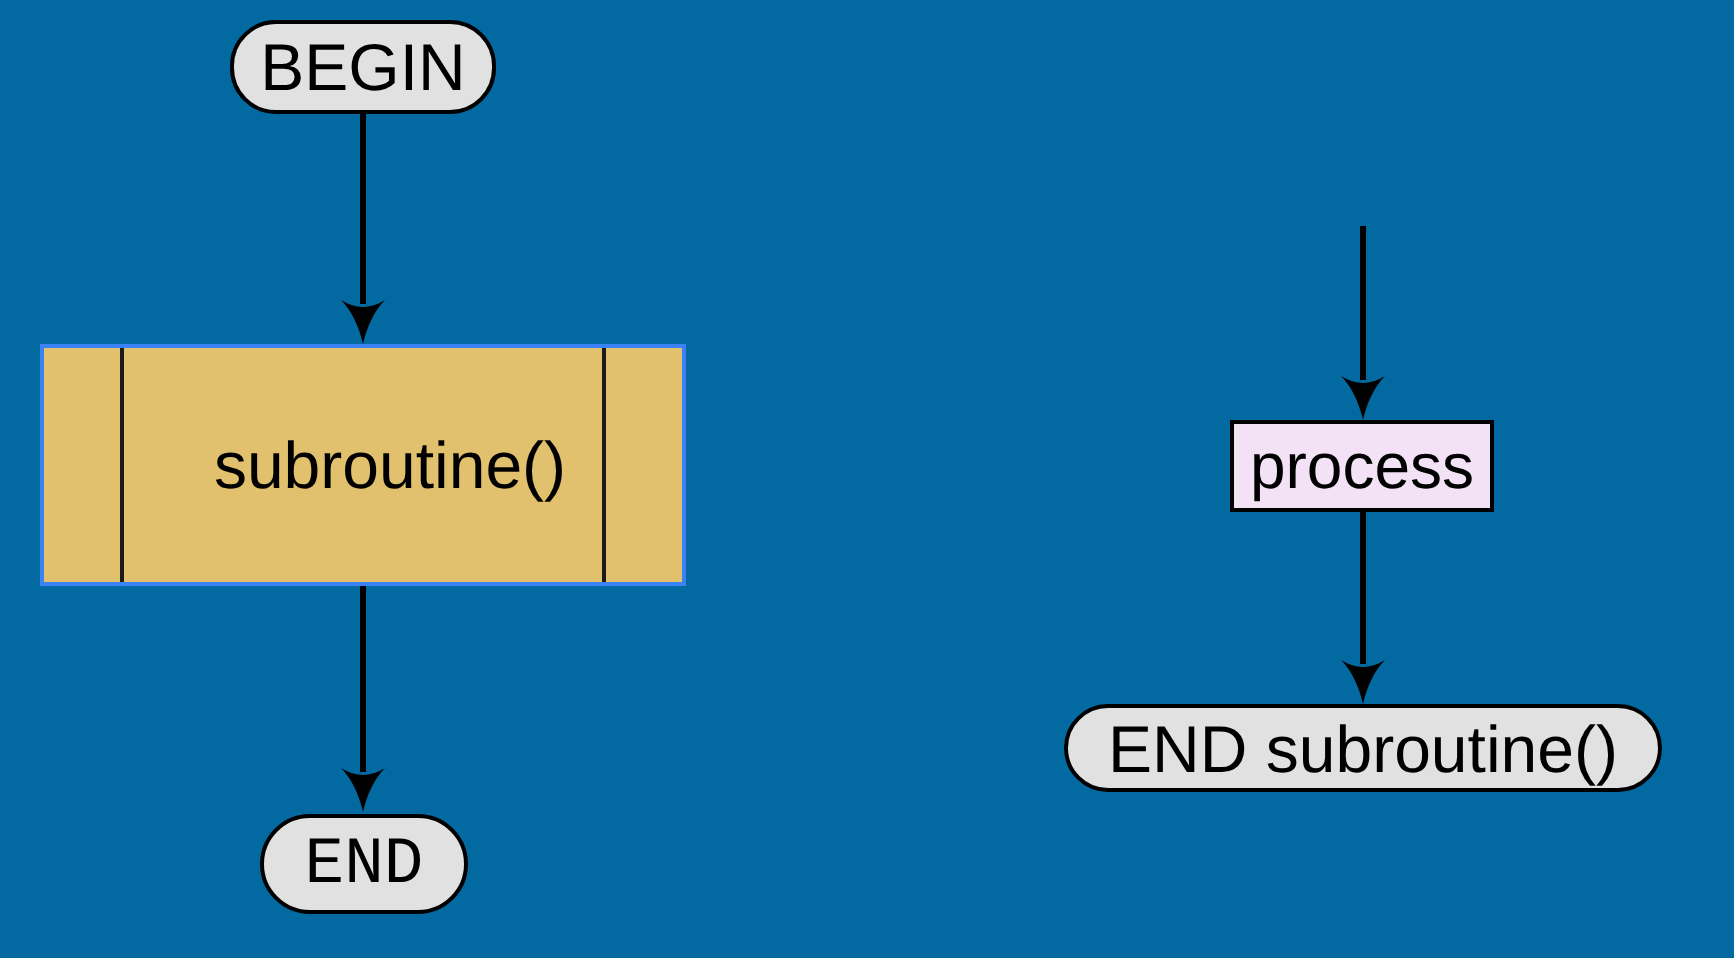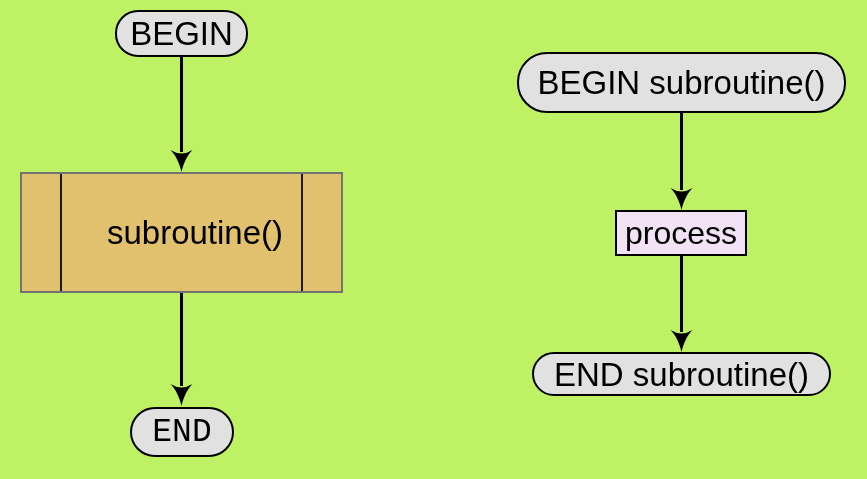--- a/index.html
+++ b/index.html
@@ -4,21 +4,21 @@
 <style>
   html, body {
     margin: 0;
     padding: 0;
     background: #ffffff;
   }
   .canvas {
     position: relative;
     width: 867px;
     height: 479px;
-    background: #bef264;
+    background: #0369a1;
     font-family: "Liberation Sans", sans-serif;
     color: #000000;
     overflow: hidden;
     text-align: center;
   }
   .node {
     position: absolute;
     box-sizing: border-box;
     display: flex;
     align-items: center;
@@ -27,21 +27,21 @@
     line-height: 1;
     white-space: nowrap;
     color: #000000;
   }
   .terminal {
     background: #e1e1e1;
     border: 2px solid #000000;
   }
   .predefined {
     background: #e2c16e;
-    border: 2px solid #737373;
+    border: 2px solid #3b82f6;
     padding-left: 27px;
   }
   .predefined .sidebar {
     position: absolute;
     top: 0;
     bottom: 0;
     width: 2px;
     background: #1a1a1a;
   }
   .predefined .sidebar.left  { left: 38px; }
@@ -85,23 +85,20 @@
 
   <svg class="arrow" style="left:168px; top:293px;" width="27" height="113" viewBox="0 0 27 113">
     <line x1="13.5" y1="0" x2="13.5" y2="93" stroke="#000000" stroke-width="3"></line>
     <path d="M13.5 113 C11.5 104 7.5 96 2.5 91 Q13.5 98 24.5 91 C19.5 96 15.5 104 13.5 113 Z" fill="#000000"></path>
   </svg>
 
   <div class="node terminal" id="n-end-caller">
     <span>END</span>
   </div>
 
-  <div class="node terminal" id="n-begin-sub">
-    <span>BEGIN subroutine()</span>
-  </div>
 
   <svg class="arrow" style="left:668px; top:113px;" width="27" height="97" viewBox="0 0 27 97">
     <line x1="13.5" y1="0" x2="13.5" y2="77" stroke="#000000" stroke-width="3"></line>
     <path d="M13.5 97 C11.5 88 7.5 80 2.5 75 Q13.5 82 24.5 75 C19.5 80 15.5 88 13.5 97 Z" fill="#000000"></path>
   </svg>
 
   <div class="node process" id="n-process">
     <span>process</span>
   </div>
 

